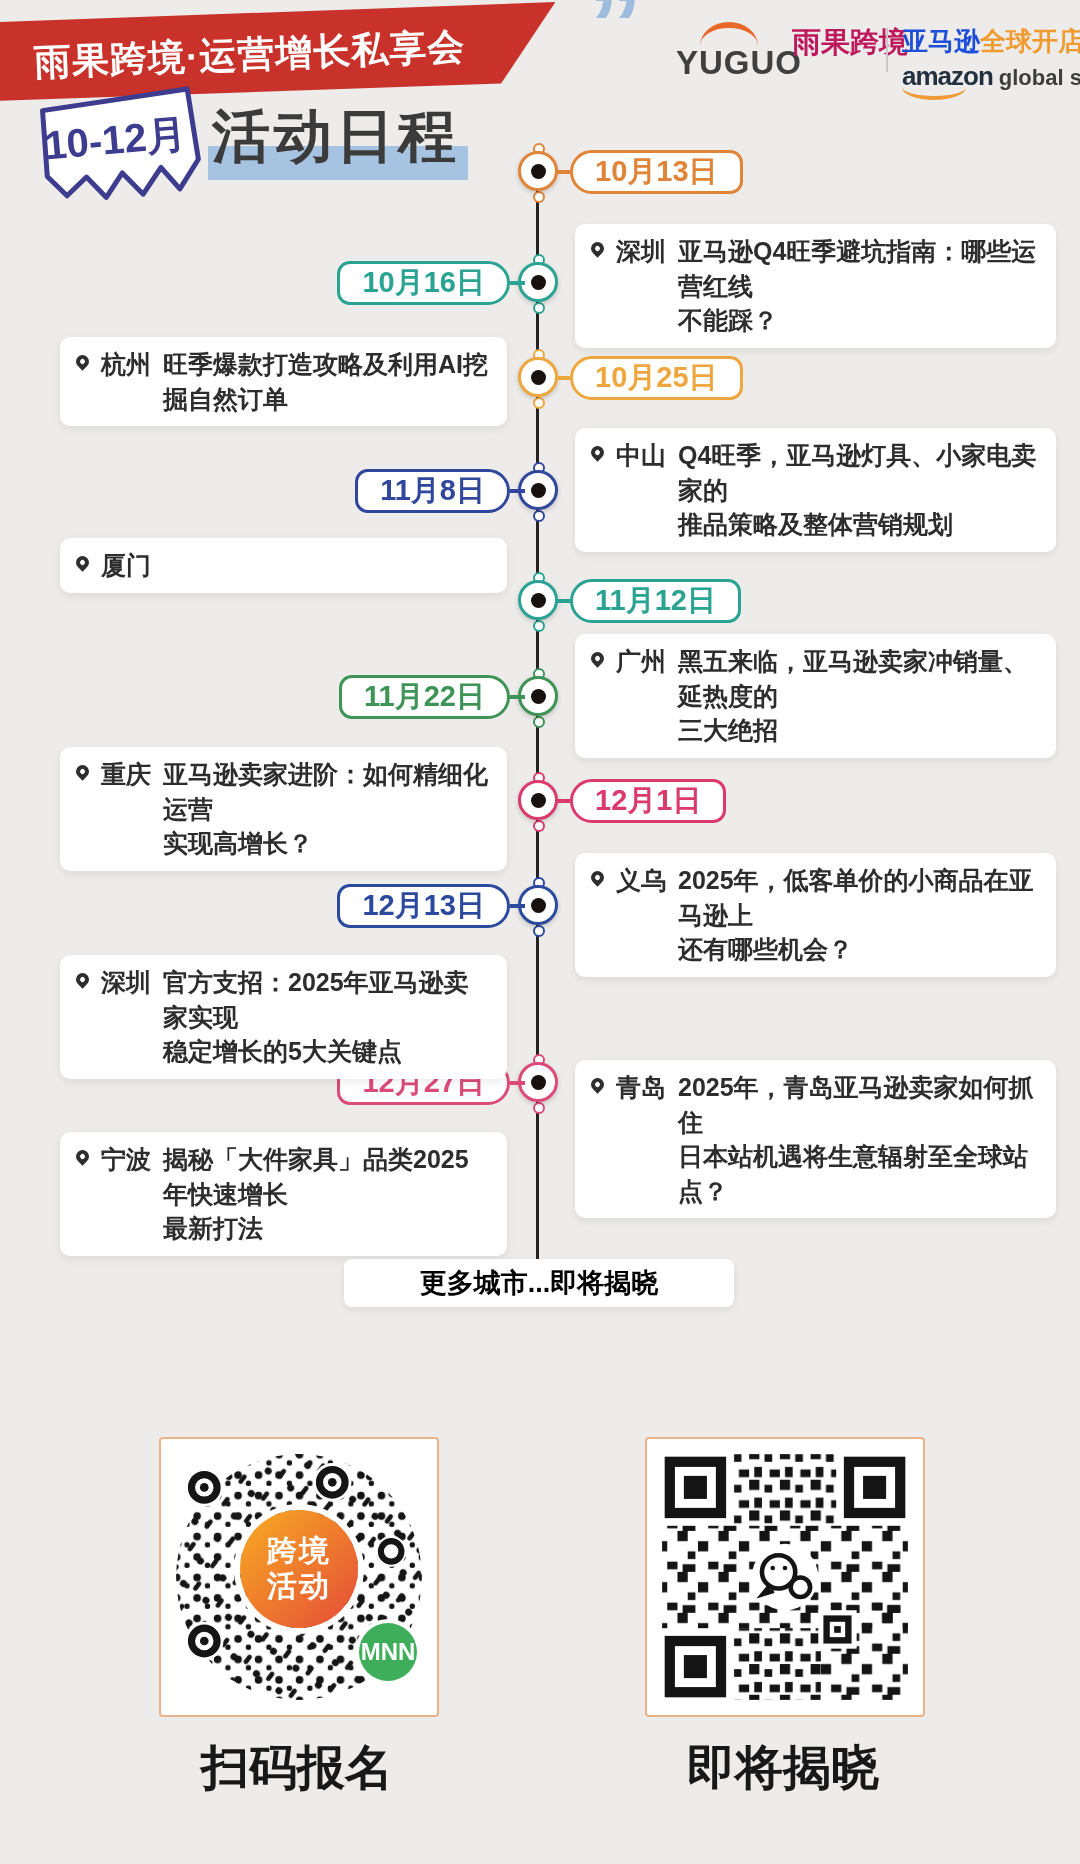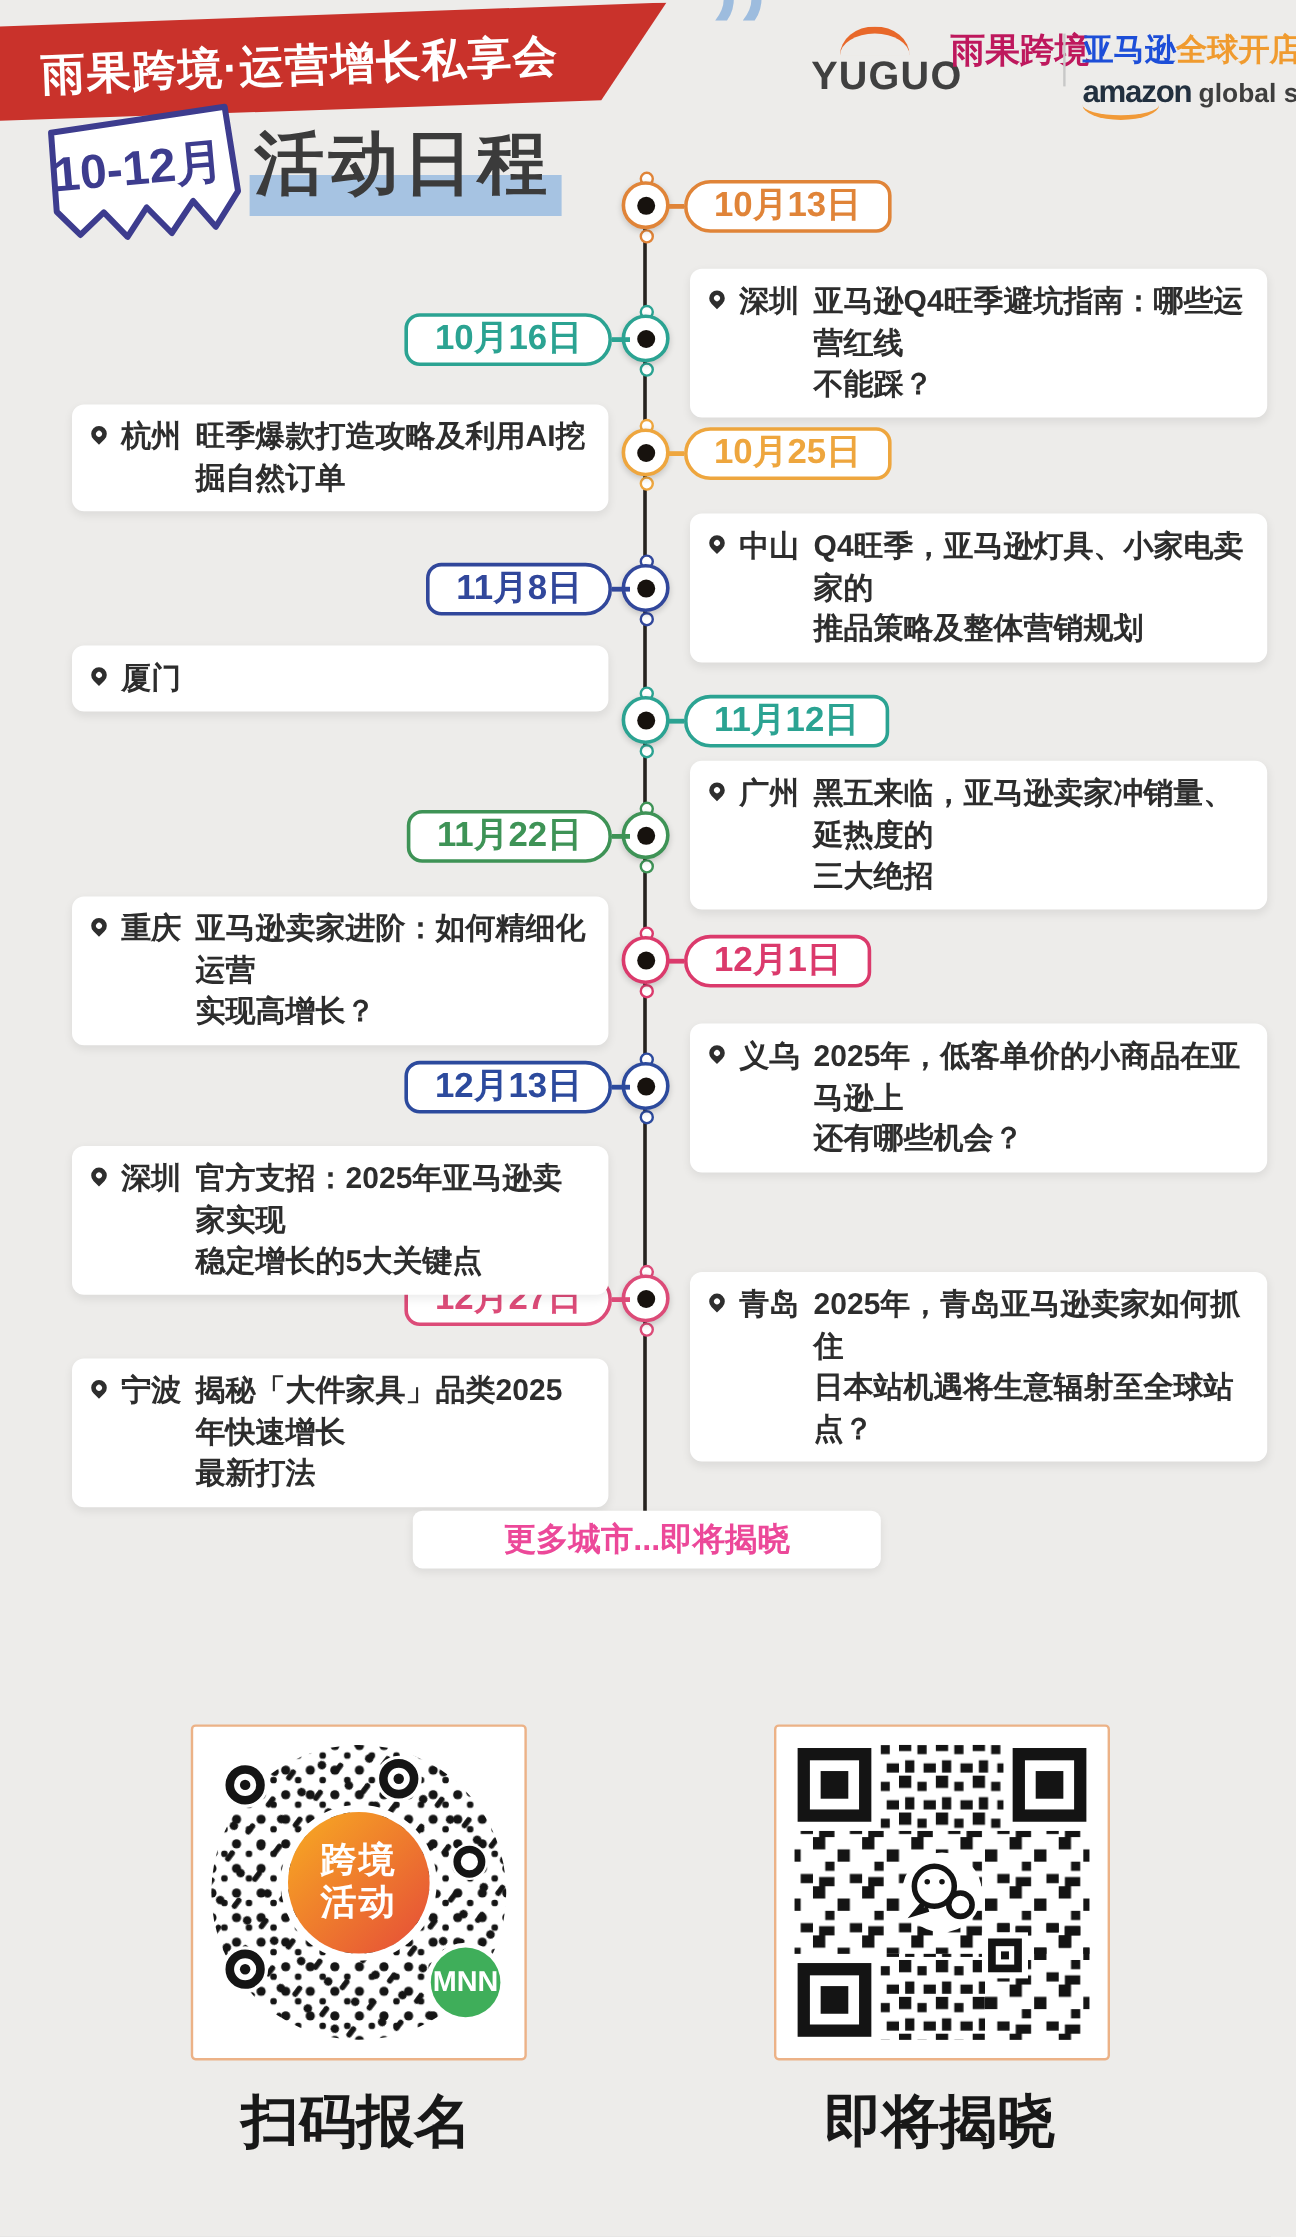--- a/index.html
+++ b/index.html
@@ -52,21 +52,21 @@
         color:#2d2d2d;line-height:1.38;}
   .card.r{left:575px;right:24px;}
   .card.l{left:60px;right:573px;padding-left:16px;}
   .pin{flex:0 0 auto;width:13px;height:13px;margin-top:8px;background:#2e2e2e;
        border-radius:50% 50% 50% 0;transform:rotate(-45deg);position:relative;}
   .pin::after{content:"";position:absolute;left:4px;top:4px;width:5px;height:5px;border-radius:50%;background:#fff;}
   .city{flex:0 0 auto;font-weight:900;}
   .topic{flex:1;white-space:pre-line;}
   .more-box{position:absolute;left:344px;top:1259px;width:390px;height:48px;background:#fff;border-radius:8px;
             box-shadow:0 3px 8px rgba(0,0,0,.08);display:flex;align-items:center;justify-content:center;
-            font-size:27px;font-weight:900;color:#ec4899;}
+            font-size:27px;font-weight:900;color:#000000;}
   
   .qr-box{position:absolute;top:1437px;width:276px;height:276px;background:#fff;border:2px solid #ECB287;
           border-radius:4px;}
   .qr-box.left{left:159px}.qr-box.rightb{left:645px}
   .qr-box svg{position:absolute;left:10px;top:10px;}
   .qr-center{position:absolute;left:50%;top:47%;width:118px;height:118px;transform:translate(-50%,-50%);
              border-radius:50%;background:linear-gradient(135deg,#F6A224 10%,#E75536 90%);
              box-shadow:0 0 0 6px #fff;display:flex;flex-direction:column;align-items:center;justify-content:center;}
   .qr-center span{color:#fff;font-size:30px;font-weight:900;line-height:1.15;letter-spacing:2px;}
   .mnn{position:absolute;right:20px;bottom:34px;width:58px;height:58px;border-radius:50%;background:#3FAE5A;

